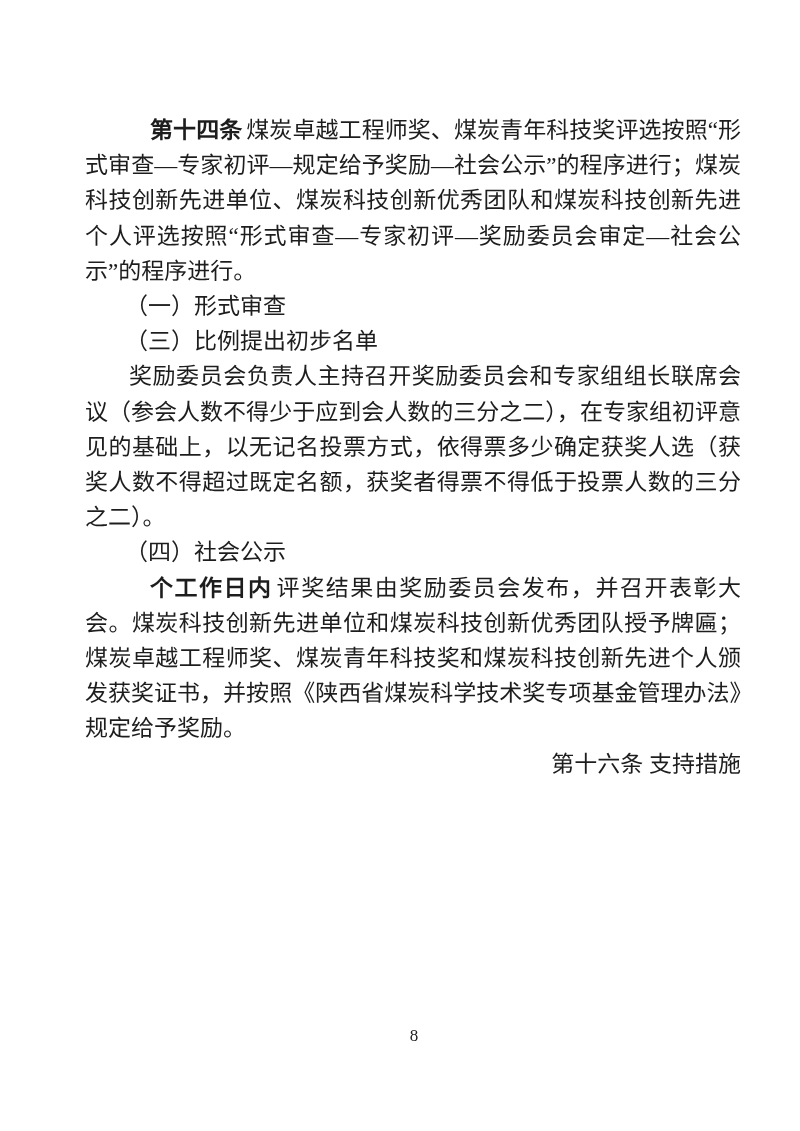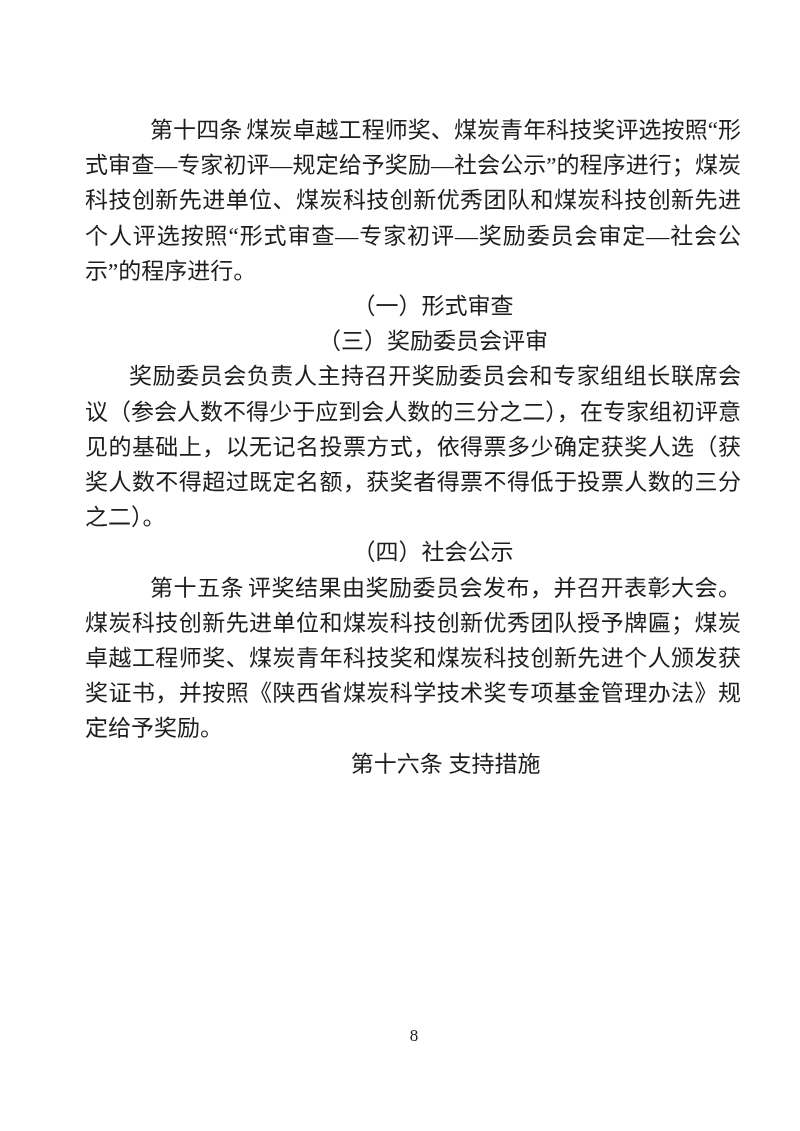--- a/index.html
+++ b/index.html
@@ -36,29 +36,29 @@
   }
   .para {
     text-indent: 44px;
   }
   .article {
     text-indent: 65px;
   }
   .sub-heading {
     font-weight: bold;
     text-indent: 40px;
-    text-align: center;
+    text-align: left;
   }
   .article-heading {
     font-weight: bold;
     text-indent: 65px;
-    text-align: center;
+    text-align: right;
   }
   .lead {
-    font-weight: normal;
+    font-weight: bold;
     margin-right: 4px;
   }
   .page-footer {
     position: absolute;
     left: 0;
     right: 0;
     top: 1026px;
     text-align: center;
     font-size: 17px;
     color: #222222;
@@ -74,28 +74,28 @@
 <div class="page">
   <main class="content">
 
     <p class="para article"><b class="lead">第十四条</b><span>煤炭卓越工程师奖、煤炭青年科技奖评选按照“形式审查—专家初评—规定给予奖励—社会公示”的程序进行；煤炭科技创新先进单位、煤炭科技创新优秀团队和煤炭科技创新先进个人评选按照“形式审查—专家初评—奖励委员会审定—社会公示”的程序进行。</span></p>
 
     <h3 class="sub-heading">（一）形式审查</h3>
 
 
 
 
-    <h3 class="sub-heading">（三）奖励委员会评审</h3>
+    <h3 class="sub-heading">（三）比例提出初步名单</h3>
 
     <p class="para"><span>奖励委员会负责人主持召开奖励委员会和专家组组长联席会议（参会人数不得少于应到会人数的三分之二），在专家组初评意见的基础上，以无记名投票方式，依得票多少确定获奖人选（获奖人数不得超过既定名额，获奖者得票不得低于投票人数的三分之二）。</span></p>
 
     <h3 class="sub-heading">（四）社会公示</h3>
 
 
-    <p class="para article"><b class="lead">第十五条</b><span>评奖结果由奖励委员会发布，并召开表彰大会。煤炭科技创新先进单位和煤炭科技创新优秀团队授予牌匾；煤炭卓越工程师奖、煤炭青年科技奖和煤炭科技创新先进个人颁发获奖证书，并按照《陕西省煤炭科学技术奖专项基金管理办法》规定给予奖励。</span></p>
+    <p class="para article"><b class="lead">个工作日内</b><span>评奖结果由奖励委员会发布，并召开表彰大会。煤炭科技创新先进单位和煤炭科技创新优秀团队授予牌匾；煤炭卓越工程师奖、煤炭青年科技奖和煤炭科技创新先进个人颁发获奖证书，并按照《陕西省煤炭科学技术奖专项基金管理办法》规定给予奖励。</span></p>
 
     <h3 class="article-heading">第十六条 支持措施</h3>
 
   </main>
 
   <footer class="page-footer">
     <span class="page-num">8</span>
   </footer>
 </div>
 

